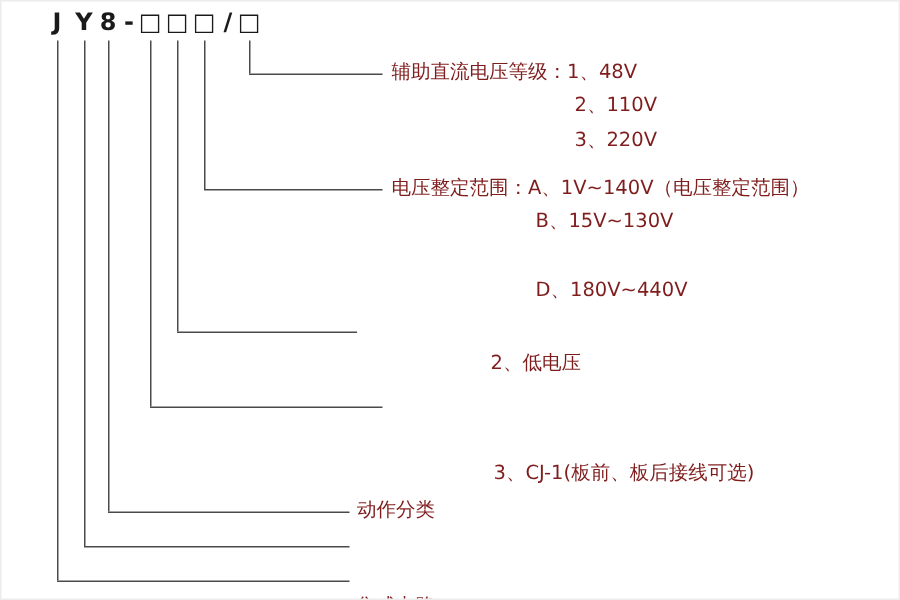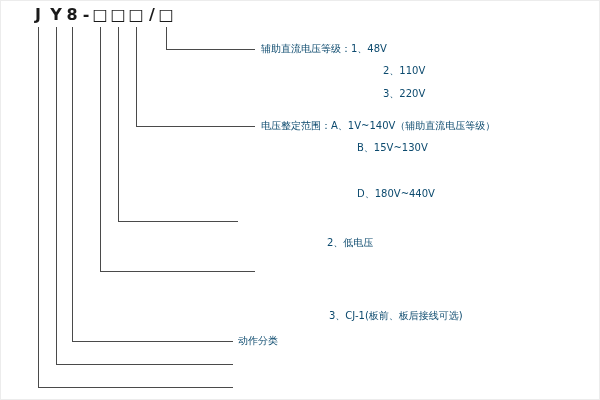--- a/index.html
+++ b/index.html
@@ -8,21 +8,21 @@
     font-family:"DejaVu Sans","Liberation Sans",sans-serif;
     overflow:hidden;border:1px solid #ececec;box-sizing:border-box;
   }
   .mchar{
     position:absolute;top:4px;width:16px;text-align:center;
     font-size:16px;font-weight:700;color:#1a1a1a;
   }
   .vline{position:absolute;width:1px;background:#4a4a4a;}
   .hline{position:absolute;height:1px;background:#4a4a4a;}
   .lbl{
-    position:absolute;font-size:10px;color:#0c4a6e;line-height:16px;
+    position:absolute;font-size:13px;color:#7f1d1d;line-height:16px;
     white-space:nowrap;
   }
 </style>
 </head>
 <body>
 
 <div class="canvas">
 
   <span class="mchar" style="left:29px">J</span>
   <span class="mchar" style="left:47px">Y</span>
@@ -50,21 +50,21 @@
   <div class="hline" style="left:55px;top:363px;width:177px"></div>
   <div class="hline" style="left:37px;top:386px;width:195px"></div>
 
   <div class="lbl" style="left:260px;top:40px">
     <span>辅助直流电压等级：</span><span>1、48V</span>
   </div>
   <div class="lbl" style="left:382px;top:62px">2、110V</div>
   <div class="lbl" style="left:382px;top:85px">3、220V</div>
 
   <div class="lbl" style="left:260px;top:117px">
-    <span>电压整定范围：</span><span>A、1V~140V（辅助直流电压等级）</span>
+    <span>电压整定范围：</span><span>A、1V~140V（电压整定范围）</span>
   </div>
   <div class="lbl" style="left:356px;top:139px">B、15V~130V</div>
   <div class="lbl" style="left:356px;top:185px">D、180V~440V</div>
 
   <div class="lbl" style="left:326px;top:234px">2、低电压</div>
 
   <div class="lbl" style="left:328px;top:307px">3、CJ-1(板前、板后接线可选)</div>
 
   <div class="lbl" style="left:237px;top:332px">动作分类</div>
   <div class="lbl" style="left:237px;top:396px">集成电路</div>

